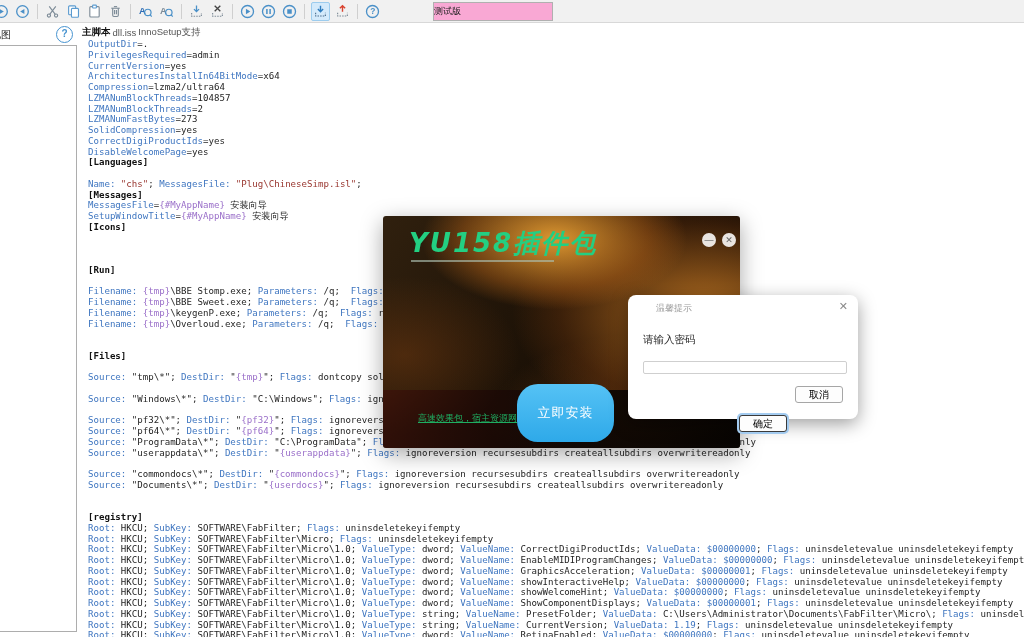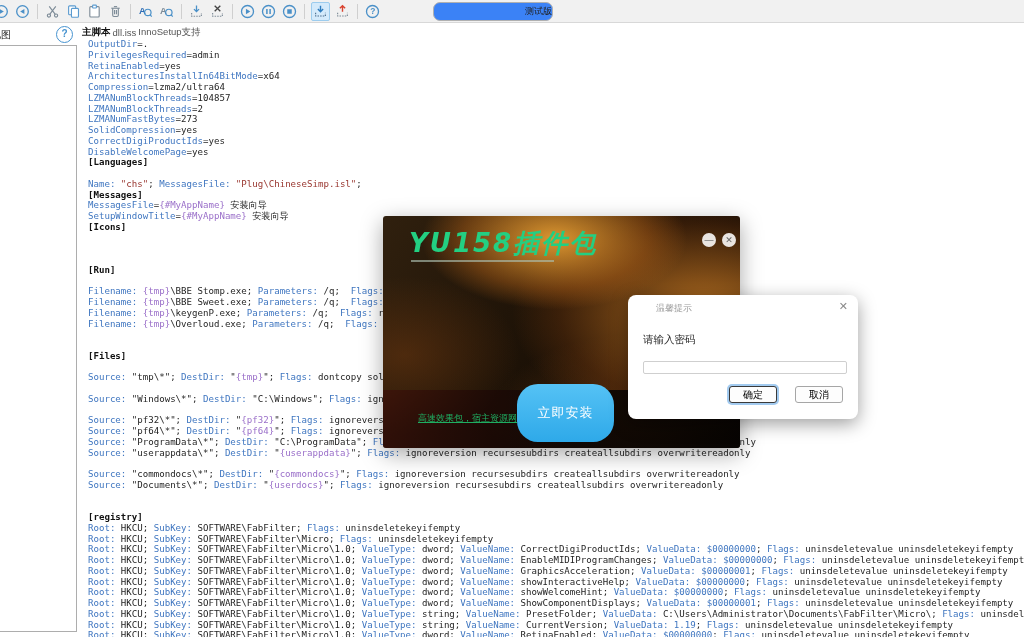--- a/index.html
+++ b/index.html
@@ -7,23 +7,23 @@
        font-family:"Liberation Sans","DejaVu Sans",sans-serif;position:relative;}
 
   
   .toolbar{position:absolute;left:0;top:0;width:1024px;height:22px;background:#f1f1f1;
            border-bottom:1px solid #d8d8d8;display:flex;align-items:center;}
   .tbi{width:17px;height:17px;display:flex;align-items:center;justify-content:center;
        margin:0 2px;border-radius:2px;flex:0 0 auto;}
   .tbi svg{width:15px;height:15px;display:block;}
   .tbi.hl{background:#d4eafb;border:1px solid #9cccee;}
   .tsep{width:1px;height:15px;background:#cfcfcf;margin:0 4px;flex:0 0 auto;}
-  .badge{position:absolute;left:433px;top:2px;width:118px;height:17px;background:#3b82f6;
-         border:1px solid #b0b0b0;border-radius:7px;font-size:9px;line-height:16px;
-         text-align:right;color:#222;}
+  .badge{position:absolute;left:433px;top:2px;width:118px;height:17px;background:#f9a8d4;
+         border:1px solid #b0b0b0;border-radius:0;font-size:9px;line-height:16px;
+         text-align:left;color:#222;}
 
   
   .side-label{position:absolute;left:-9px;top:28px;font-size:10px;color:#222;white-space:nowrap;}
   .side-help{position:absolute;left:56px;top:26px;width:15px;height:15px;border:1.5px solid #4693d0;
              border-radius:50%;color:#4693d0;font-size:10px;font-weight:bold;text-align:center;
              line-height:14px;background:#fff;}
   .side-panel{position:absolute;left:-2px;top:45px;width:77px;height:585px;background:#fff;
               border:1px solid #adadad;}
 
   
@@ -72,21 +72,21 @@
   
   .dlg{position:absolute;left:628px;top:295px;width:230px;height:124px;background:#fff;z-index:6;
        border-radius:8px;box-shadow:0 5px 18px rgba(0,0,0,.38);}
   .dlg-title{position:absolute;left:28px;top:7px;font-size:9px;color:#9a9a9a;}
   .dlg-close{position:absolute;right:10px;top:5px;font-size:11px;color:#8a8a8a;}
   .dlg-msg{position:absolute;left:15px;top:38px;font-size:10.5px;color:#2e2e2e;}
   .dlg-input{position:absolute;left:15px;top:66px;width:196px;height:11px;border:1px solid #cfcfcf;
              border-radius:2px;background:#fff;font-size:9px;padding:0 3px;outline:none;}
   .dlg-btn{position:absolute;top:91px;width:46px;height:15px;font-size:10px;text-align:center;
            line-height:15px;border-radius:3px;background:#fdfdfd;}
-  .dlg-ok{left:101px;border:1px solid #3a3a3a;box-shadow:0 0 0 2px #a3cbf0;}
+  .dlg-ok{left:111px;border:1px solid #3a3a3a;box-shadow:0 0 0 2px #a3cbf0;margin-top:29px;}
   .dlg-cancel{left:167px;border:1px solid #a6a6a6;}
 </style>
 </head>
 <body>
 
 <div class="toolbar">
   <span class="tbi" style="margin-left:-7px">
     <svg viewBox="0 0 16 16">
         <circle cx="8" cy="8" r="6.2" fill="none" stroke="#4a90c8" stroke-width="1.4"></circle>
         <path d="M10.5 8 L6 5.3 V10.7 Z" fill="#4a90c8"></path>
@@ -202,21 +202,21 @@
 
 <div class="tabs">
   <span class="tab active">主脚本</span>
   <span class="tab">dll.iss</span>
   <span class="tab">InnoSetup支持</span>
 </div>
 
 <div class="code" id="code-lines">
     <div class="cl"><span class="t-k">OutputDir</span><span class="t-p">=.</span></div>
     <div class="cl"><span class="t-k">PrivilegesRequired</span><span class="t-p">=admin</span></div>
-    <div class="cl"><span class="t-k">RetinaEnabled</span><span class="t-p">=yes</span></div>
+    <div class="cl"><span class="t-k">CurrentVersion</span><span class="t-p">=yes</span></div>
     <div class="cl"><span class="t-k">ArchitecturesInstallIn64BitMode</span><span class="t-p">=x64</span></div>
     <div class="cl"><span class="t-k">Compression</span><span class="t-p">=lzma2/ultra64</span></div>
     <div class="cl"><span class="t-k">LZMANumBlockThreads</span><span class="t-p">=104857</span></div>
     <div class="cl"><span class="t-k">LZMANumBlockThreads</span><span class="t-p">=2</span></div>
     <div class="cl"><span class="t-k">LZMANumFastBytes</span><span class="t-p">=273</span></div>
     <div class="cl"><span class="t-k">SolidCompression</span><span class="t-p">=yes</span></div>
     <div class="cl"><span class="t-k">CorrectDigiProductIds</span><span class="t-p">=yes</span></div>
     <div class="cl"><span class="t-k">DisableWelcomePage</span><span class="t-p">=yes</span></div>
     <div class="cl"><span class="t-b">[Languages]</span></div>
     <div class="cl">&nbsp;</div>

